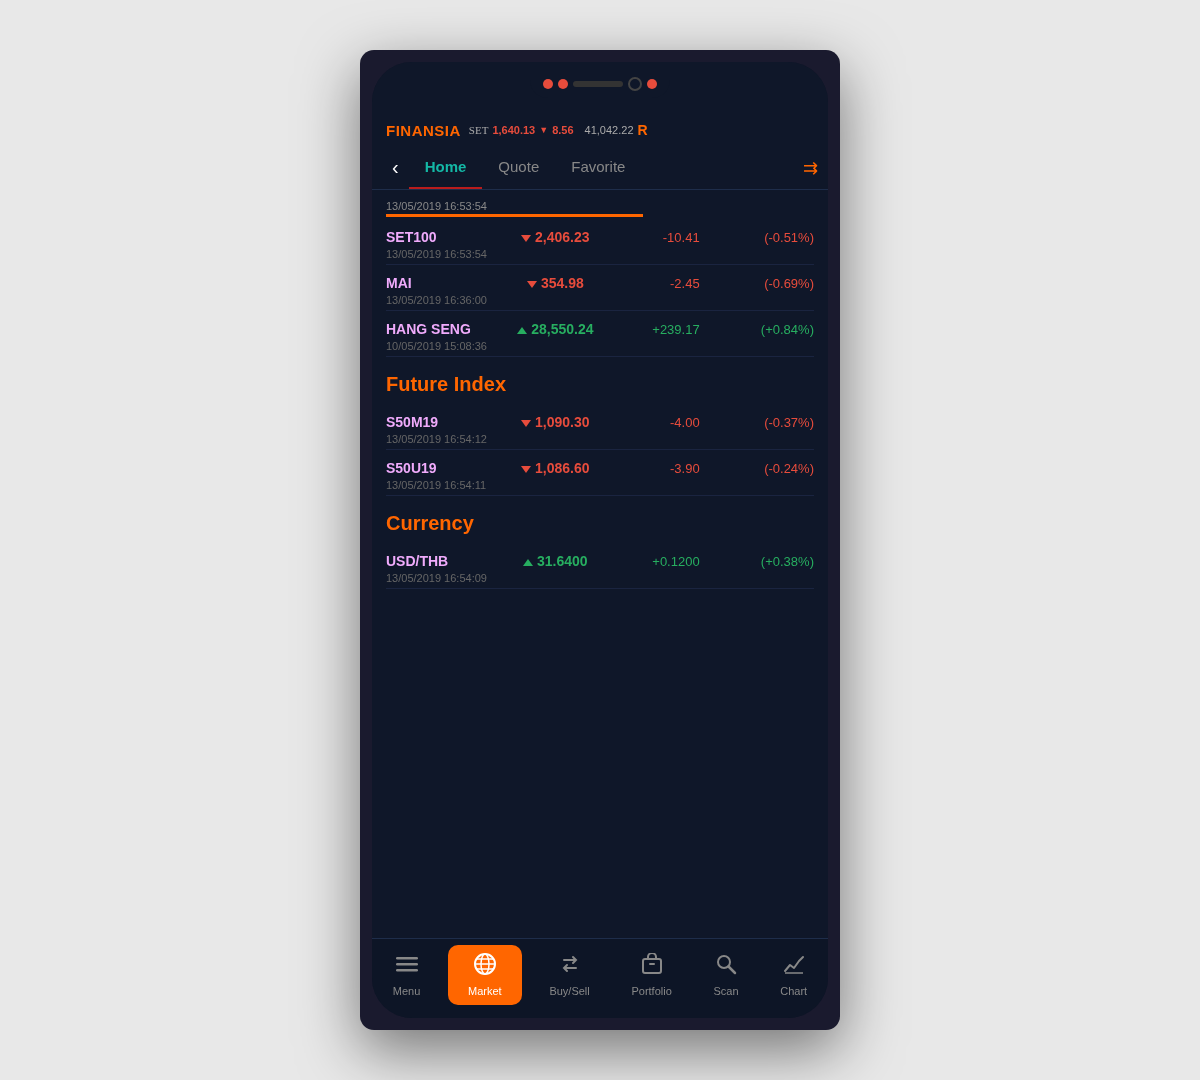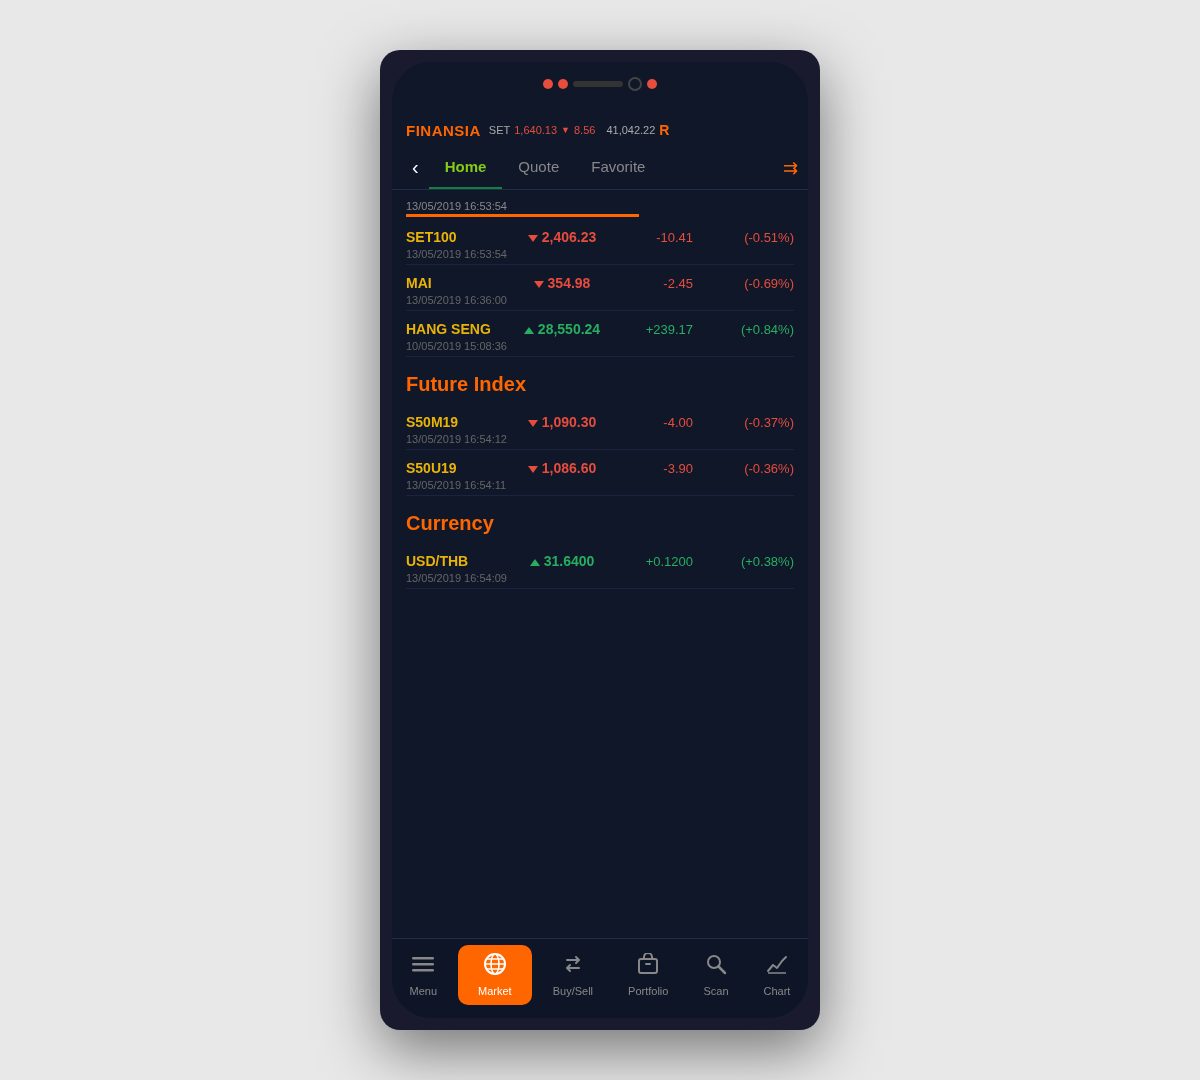--- a/index.html
+++ b/index.html
@@ -6,24 +6,24 @@
     body {
       background: #e8e8e8;
       display: flex;
       justify-content: center;
       align-items: center;
       min-height: 1080px;
       font-family: -apple-system, BlinkMacSystemFont, 'Segoe UI', sans-serif;
     }
 
     .phone-outer {
-      width: 440px;
+      width: 480px;
       height: 980px;
       background: #1a1a2e;
-      border-radius: 20px;
+      border-radius: 14px;
       padding: 12px;
       box-shadow: 0 20px 60px rgba(0,0,0,0.5);
       position: relative;
     }
 
     .phone-screen {
       width: 100%;
       height: 100%;
       background: #0f1729;
       border-radius: 40px;
@@ -101,22 +101,22 @@
     }
 
     .status-market {
       display: flex;
       align-items: center;
       gap: 4px;
       margin-left: 8px;
       font-size: 11px;
     }
 
-    .set-label { color: #aaa; }
-    .set-value { color: #e74c3c; font-weight: 400; }
+    .set-label { color: #aaa; font-family: Liberation Serif, serif; }
+    .set-value { color: #e74c3c; font-weight: 700; }
     .arrow-down { color: #e74c3c; font-size: 9px; }
     .index-value { color: #aaa; margin-left: 7px; }
     .r-badge {
       color: #ff6600;
       font-weight: bold;
       margin-left: auto;
       font-size: 14px;
     }
 
     
@@ -141,23 +141,23 @@
       font-size: 15px;
       padding: 0 16px;
       height: 100%;
       display: flex;
       align-items: center;
       cursor: pointer;
       border-bottom: 2px solid transparent;
     }
 
     .tab.active {
-      color: #84cc16;
+      color: #14b8a6;
       font-weight: 600;
-      border-bottom: 2px solid #15803d;
+      border-bottom: 2px solid #b91c1c;
     }
 
     .forward-btn {
       color: #ff6600;
       font-size: 18px;
       margin-left: auto;
     }
 
     
     .main-content {
@@ -175,21 +175,21 @@
       border-bottom: 1px solid #1a2440;
     }
 
     .stock-row-top {
       display: flex;
       align-items: center;
       justify-content: space-between;
     }
 
     .stock-name {
-      color: #eab308;
+      color: #f0abfc;
       font-size: 14px;
       font-weight: 600;
       min-width: 85px;
     }
 
     .stock-price {
       color: #e74c3c;
       font-size: 14px;
       font-weight: 600;
       min-width: 80px;
@@ -400,21 +400,21 @@
         <div class="stock-time">13/05/2019  16:54:12</div>
       </div>
 
       <div class="stock-row">
         <div class="stock-row-top">
           <span class="stock-name">S50U19</span>
           <span class="stock-price">
             <span class="triangle-down"></span><span>1,086.60</span>
           </span>
           <span class="stock-change">-3.90</span>
-          <span class="stock-pct">(-0.36%)</span>
+          <span class="stock-pct">(-0.24%)</span>
         </div>
         <div class="stock-time">13/05/2019  16:54:11</div>
       </div>
 
       <div class="section-header">Currency</div>
 
       <div class="stock-row">
         <div class="stock-row-top">
           <span class="stock-name">USD/THB</span>
           <span class="stock-price green">

